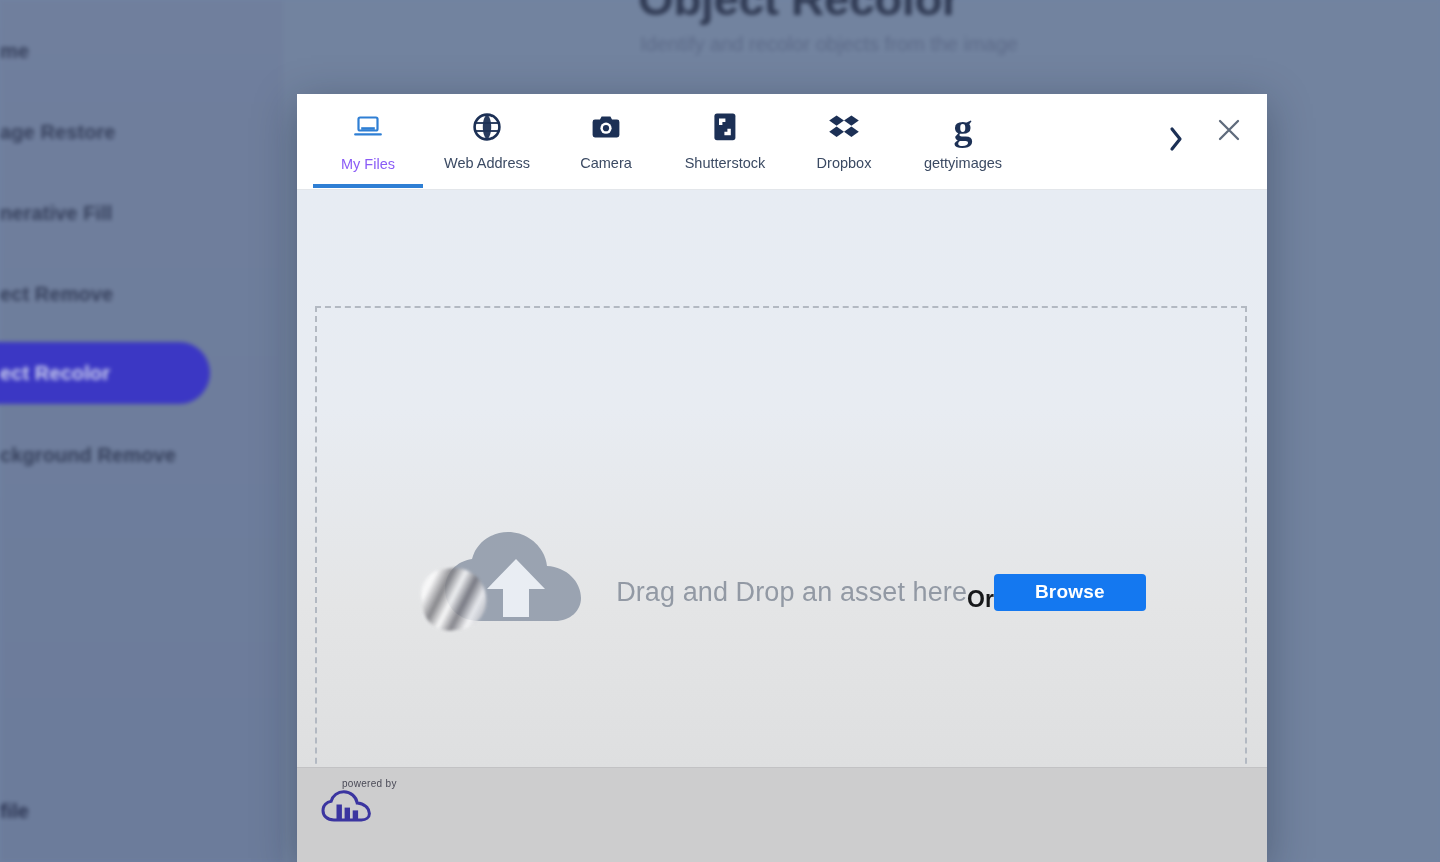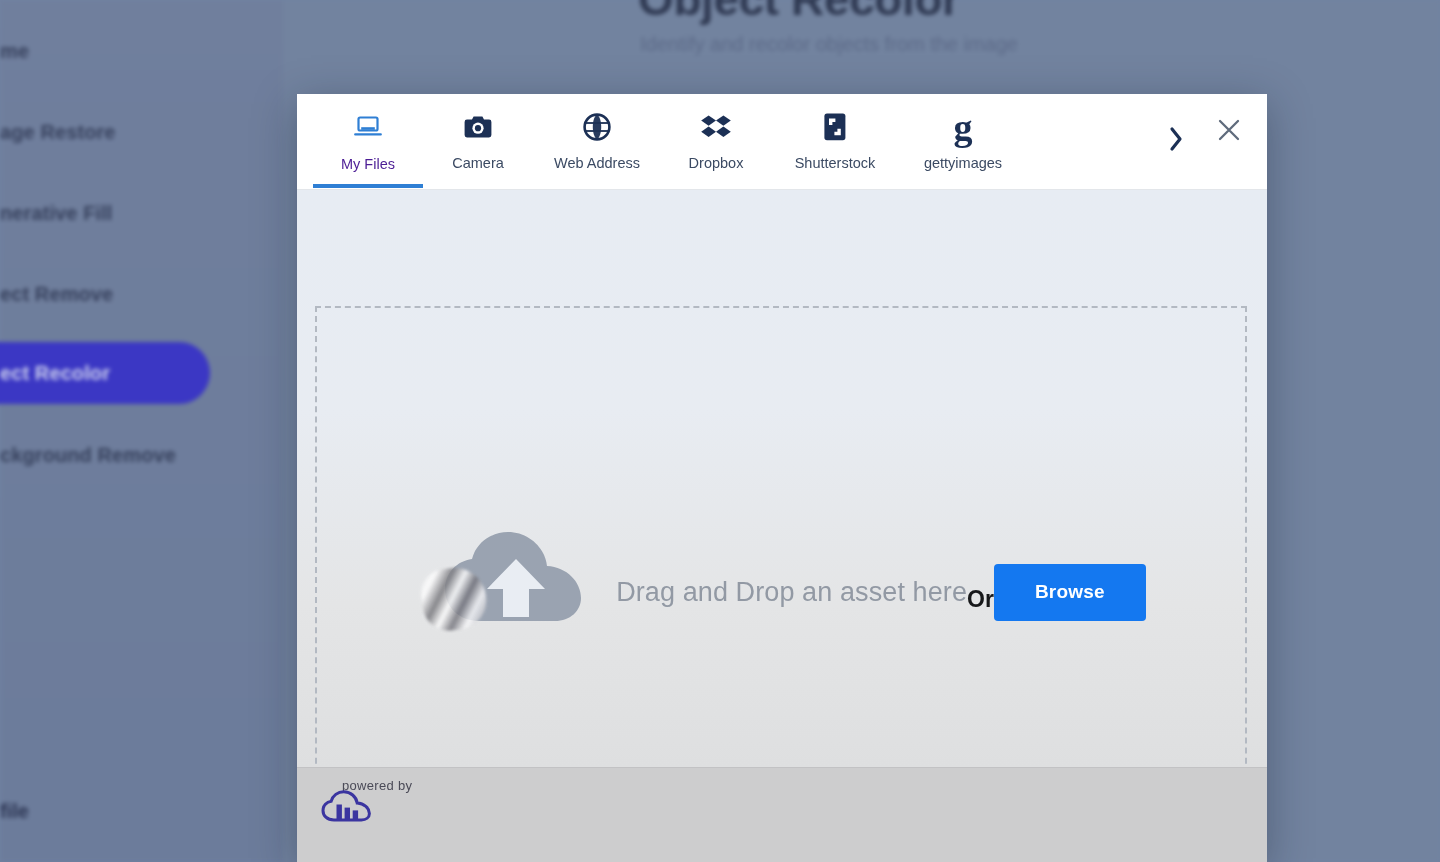--- a/index.html
+++ b/index.html
@@ -139,21 +139,21 @@
     align-items: center;
     justify-content: center;
     color: #1c3055;
   }
   .tab .tlabel {
     margin-top: 9px;
     font-size: 14.5px;
     color: #3b4a63;
     white-space: nowrap;
   }
-  .tab.active .tlabel { color: #4c1d95; margin-top: 10px; }
+  .tab.active .tlabel { color: #8b5cf6; margin-top: 10px; }
   .tab.active .ticon { color: #2f7fd4; }
   .tab.active::after {
     content: "";
     position: absolute;
     left: 0; right: 0;
     bottom: 0;
     height: 4px;
     background: #2f7fd4;
   }
 
@@ -243,21 +243,21 @@
   }
   .dz-or {
     margin-top: 36px;
     font-size: 23px;
     font-weight: bold;
     color: #17181a;
   }
   .browse-btn {
     margin-top: 22px;
     width: 152px;
-    height: 57px;
+    height: 37px;
     background: #1478f0;
     color: #ffffff;
     font-size: 19px;
     font-weight: bold;
     border: none;
     border-radius: 4px;
     cursor: pointer;
     font-family: "Liberation Sans", sans-serif;
     letter-spacing: 0.2px;
   }
@@ -267,21 +267,21 @@
     flex: 0 0 auto;
     height: 94px;
     background: #cdcdce;
     border-top: 1px solid #c2c2c4;
     position: relative;
   }
   .powered {
     position: absolute;
     left: 22px;
     top: 10px;
-    font-size: 13px;
+    font-size: 10px;
     color: #4a4a57;
     letter-spacing: 0.3px;
     padding-left: 23px;
   }
   .fs-logo {
     position: absolute;
     left: 24px;
     top: 22px;
     width: 52px;
     height: 34px;
@@ -335,64 +335,64 @@
         <span class="ticon">
           <svg width="30" height="26" viewBox="0 0 30 26" fill="none">
             <rect x="5.5" y="3.5" width="19" height="13" rx="1.6" stroke="currentColor" stroke-width="2.2"></rect>
             <rect x="8.2" y="13.2" width="13.6" height="2.6" fill="currentColor"></rect>
             <path d="M2.2 20.4 H27.8" stroke="currentColor" stroke-width="2.2" stroke-linecap="round"></path>
           </svg>
         </span>
         <span class="tlabel">My Files</span>
       </div>
 
+      <div class="tab tab-wide">
+        <span class="ticon">
+          <svg width="30" height="30" viewBox="0 0 30 30">
+            <circle cx="15" cy="15" r="12.4" fill="none" stroke="currentColor" stroke-width="2.6"></circle>
+            <path d="M15 2.6 C9.4 6 9.4 24 15 27.4 C20.6 24 20.6 6 15 2.6 Z" fill="currentColor" opacity="0.95"></path>
+            <path d="M4 11 H26 M4 19 H26" stroke="currentColor" stroke-width="2" opacity="0.9"></path>
+          </svg>
+        </span>
+        <span class="tlabel">Web Address</span>
+      </div>
+
       <div class="tab">
         <span class="ticon">
           <svg width="30" height="28" viewBox="0 0 30 28">
             <path d="M10.6 3.4 h8.8 l1.6 3.2 H26 a2.4 2.4 0 0 1 2.4 2.4 v13 A2.4 2.4 0 0 1 26 24.4 H4 A2.4 2.4 0 0 1 1.6 22 V9 A2.4 2.4 0 0 1 4 6.6 h5 z" fill="currentColor"></path>
             <circle cx="15" cy="15.2" r="5.6" fill="#ffffff"></circle>
             <circle cx="15" cy="15.2" r="3.1" fill="currentColor"></circle>
           </svg>
         </span>
         <span class="tlabel">Camera</span>
       </div>
 
+
       <div class="tab tab-wide">
         <span class="ticon">
-          <svg width="30" height="30" viewBox="0 0 30 30">
-            <circle cx="15" cy="15" r="12.4" fill="none" stroke="currentColor" stroke-width="2.6"></circle>
-            <path d="M15 2.6 C9.4 6 9.4 24 15 27.4 C20.6 24 20.6 6 15 2.6 Z" fill="currentColor" opacity="0.95"></path>
-            <path d="M4 11 H26 M4 19 H26" stroke="currentColor" stroke-width="2" opacity="0.9"></path>
+          <svg width="28" height="30" viewBox="0 0 28 30">
+            <rect x="3.4" y="1.6" width="21" height="26.6" rx="2.6" fill="currentColor"></rect>
+            <path d="M8.0 6.6 h6.4 v3.4 h-3.0 v3.0 H8.0 z" fill="#ffffff"></path>
+            <path d="M19.8 23.2 h-6.4 v-3.4 h3.0 v-3.0 h3.4 z" fill="#ffffff"></path>
           </svg>
         </span>
-        <span class="tlabel">Web Address</span>
-      </div>
-
+        <span class="tlabel">Shutterstock</span>
+      </div>
 
       <div class="tab">
         <span class="ticon">
           <svg width="32" height="28" viewBox="0 0 32 28">
             <path d="M8.6 2.4 L1.2 7.6 L8.6 12.8 L16 7.6 Z" fill="currentColor"></path>
             <path d="M23.4 2.4 L16 7.6 L23.4 12.8 L30.8 7.6 Z" fill="currentColor"></path>
             <path d="M8.6 13.6 L1.2 18.8 L8.6 24.0 L16 18.8 Z" fill="currentColor"></path>
             <path d="M23.4 13.6 L16 18.8 L23.4 24.0 L30.8 18.8 Z" fill="currentColor"></path>
           </svg>
         </span>
         <span class="tlabel">Dropbox</span>
-      </div>
-
-      <div class="tab tab-wide">
-        <span class="ticon">
-          <svg width="28" height="30" viewBox="0 0 28 30">
-            <rect x="3.4" y="1.6" width="21" height="26.6" rx="2.6" fill="currentColor"></rect>
-            <path d="M8.0 6.6 h6.4 v3.4 h-3.0 v3.0 H8.0 z" fill="#ffffff"></path>
-            <path d="M19.8 23.2 h-6.4 v-3.4 h3.0 v-3.0 h3.4 z" fill="#ffffff"></path>
-          </svg>
-        </span>
-        <span class="tlabel">Shutterstock</span>
       </div>
 
       <div class="tab tab-wide">
         <span class="ticon">
           <span style="font-family:'Liberation Serif',serif;font-size:38px;font-weight:bold;line-height:30px;color:currentColor;">g</span>
         </span>
         <span class="tlabel">gettyimages</span>
       </div>
 
       <div class="chevron-next">

